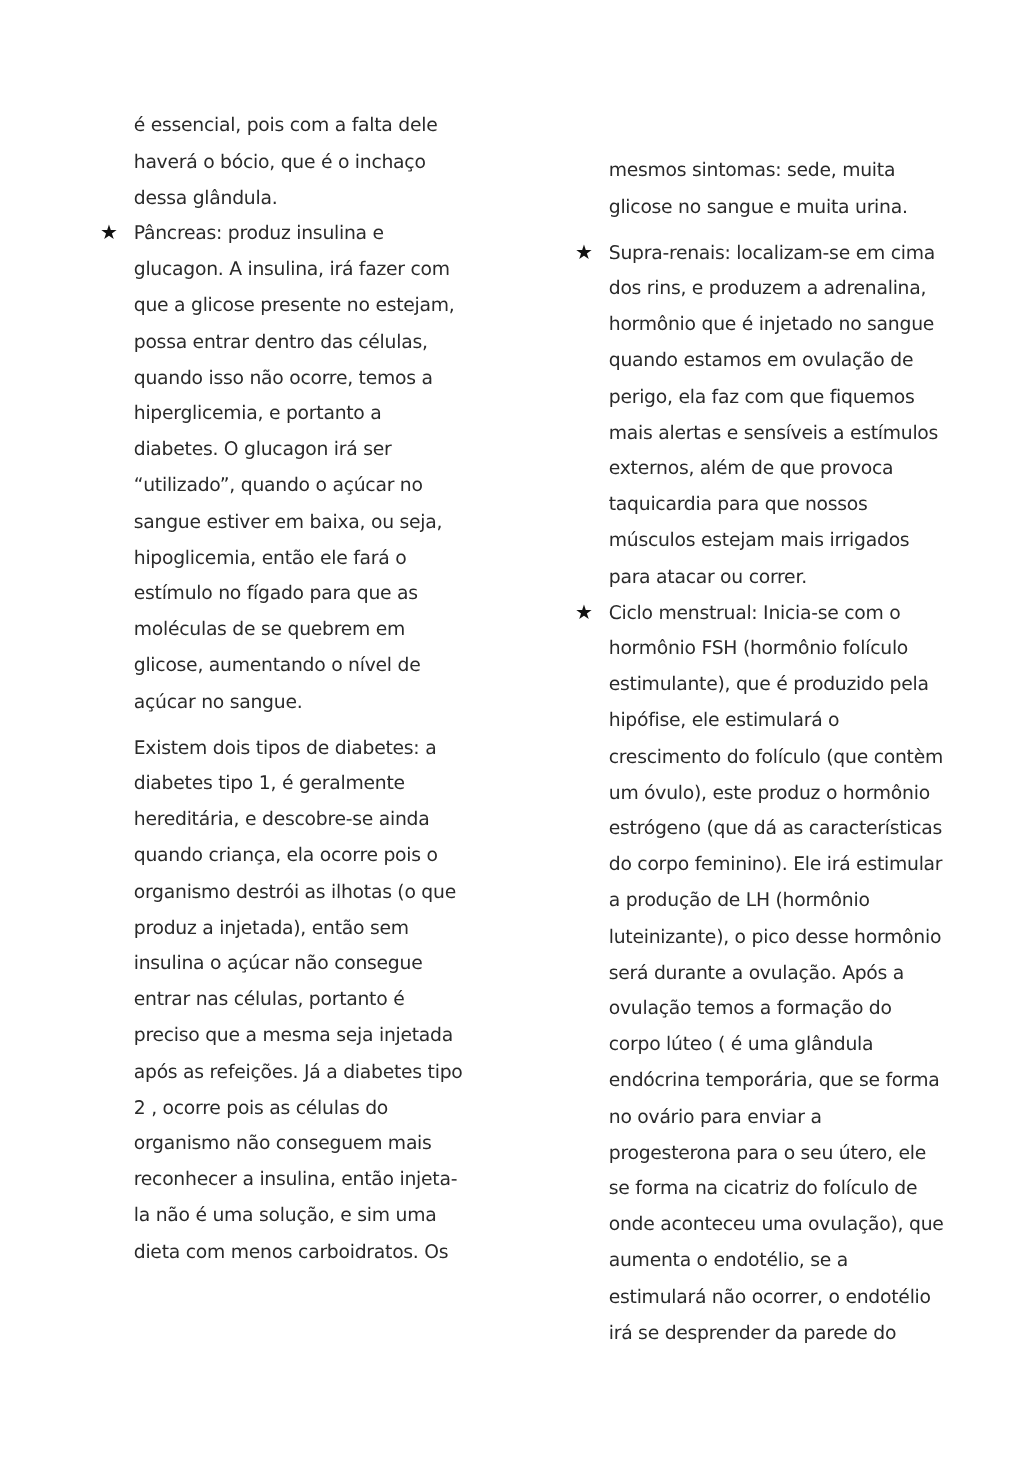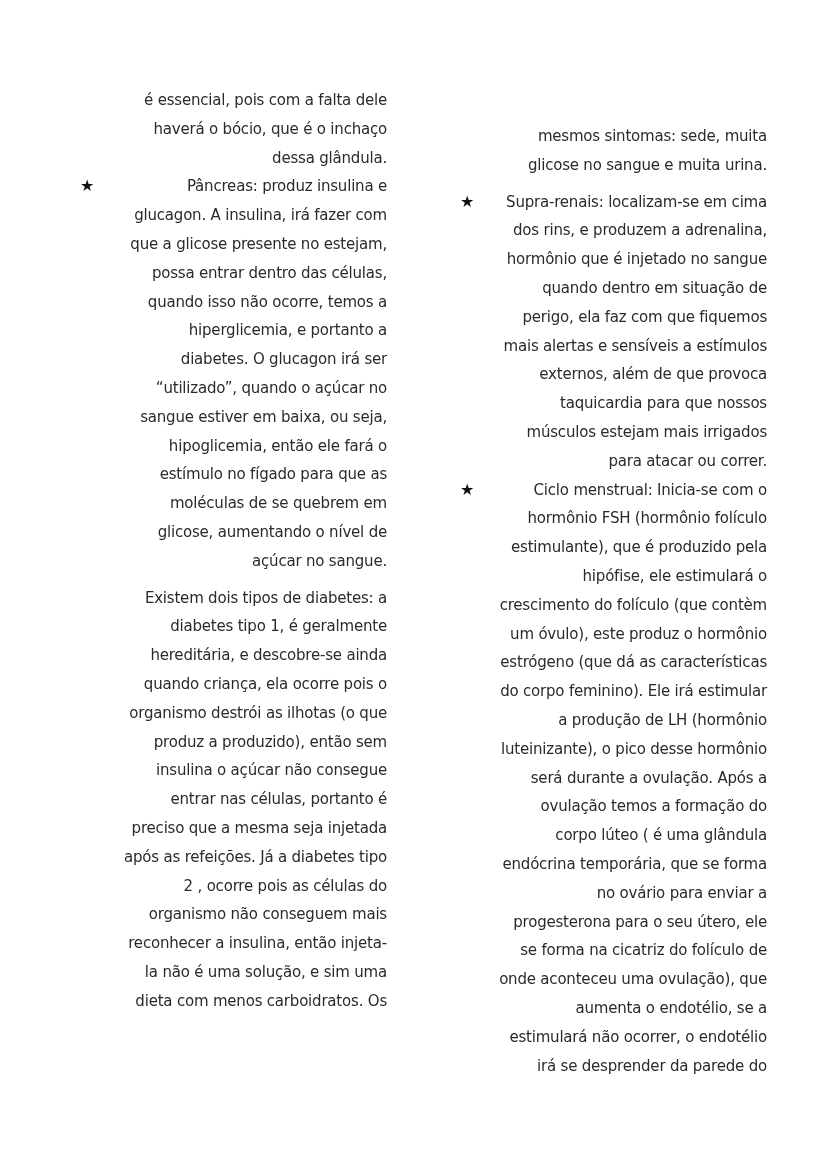--- a/index.html
+++ b/index.html
@@ -1,18 +1,18 @@
 <!DOCTYPE html>
 <html><head>
 <meta charset="utf-8">
 <style>
   html, body { margin: 0; padding: 0; background: #ffffff; }
   body { width: 828px; height: 1171px; position: relative; overflow: hidden;
          font-family: "DejaVu Sans", sans-serif; color: #2a2a2a; }
-  .col { position: absolute; top: 86px; width: 280px; text-align: right; }
+  .col { position: absolute; top: 86px; width: 280px; }
   .col.left { left: 107px; }
   .col.right { left: 487px; margin-top: 36px; }
   .line { font-size: 15px; line-height: 28.8px; white-space: nowrap; letter-spacing: -0.2px; }
   .para-gap { height: 8px; }
   .bullet { position: relative; }
   .star { position: absolute; left: -27px; top: 0; font-size: 16px; line-height: 28.8px; color: #111; }
 </style>
 </head>
 <body>
 
@@ -39,21 +39,21 @@
     <div class="line">glicose, aumentando o nível de</div>
     <div class="line">açúcar no sangue.</div>
   </div>
   <div class="para-gap"></div>
   <div>
     <div class="line">Existem dois tipos de diabetes: a</div>
     <div class="line">diabetes tipo 1, é geralmente</div>
     <div class="line">hereditária, e descobre-se ainda</div>
     <div class="line">quando criança, ela ocorre pois o</div>
     <div class="line">organismo destrói as ilhotas (o que</div>
-    <div class="line">produz a produzido), então sem</div>
+    <div class="line">produz a injetada), então sem</div>
     <div class="line">insulina o açúcar não consegue</div>
     <div class="line">entrar nas células, portanto é</div>
     <div class="line">preciso que a mesma seja injetada</div>
     <div class="line">após as refeições. Já a diabetes tipo</div>
     <div class="line">2 , ocorre pois as células do</div>
     <div class="line">organismo não conseguem mais</div>
     <div class="line">reconhecer a insulina, então injeta-</div>
     <div class="line">la não é uma solução, e sim uma</div>
     <div class="line">dieta com menos carboidratos. Os</div>
   </div>
@@ -63,21 +63,21 @@
   <div>
     <div class="line">mesmos sintomas: sede, muita</div>
     <div class="line">glicose no sangue e muita urina.</div>
   </div>
   <div class="para-gap"></div>
   <div class="bullet">
     <span class="star">★</span>
     <div class="line">Supra-renais: localizam-se em cima</div>
     <div class="line">dos rins, e produzem a adrenalina,</div>
     <div class="line">hormônio que é injetado no sangue</div>
-    <div class="line">quando dentro em situação de</div>
+    <div class="line">quando estamos em ovulação de</div>
     <div class="line">perigo, ela faz com que fiquemos</div>
     <div class="line">mais alertas e sensíveis a estímulos</div>
     <div class="line">externos, além de que provoca</div>
     <div class="line">taquicardia para que nossos</div>
     <div class="line">músculos estejam mais irrigados</div>
     <div class="line">para atacar ou correr.</div>
   </div>
   <div class="bullet">
     <span class="star">★</span>
     <div class="line">Ciclo menstrual: Inicia-se com o</div>

